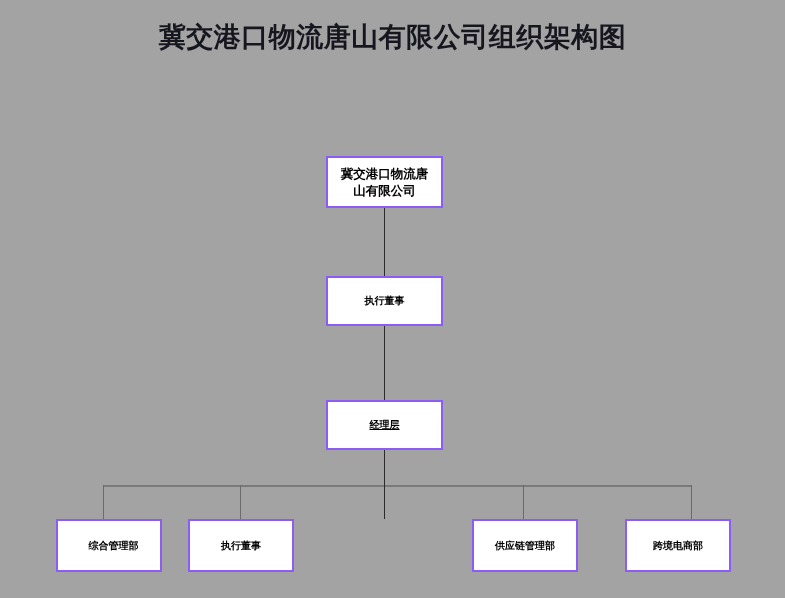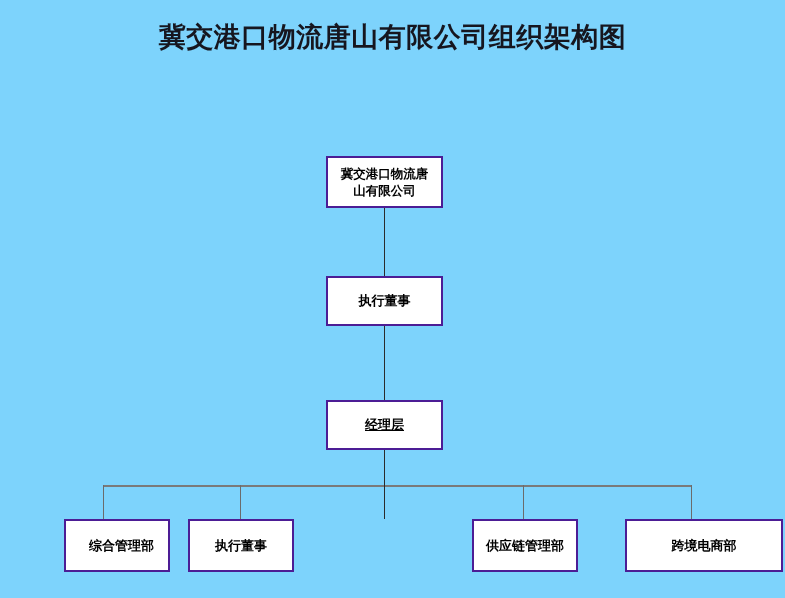--- a/index.html
+++ b/index.html
@@ -11,21 +11,21 @@
     height: 598px;
     background: #ffffff;
     font-family: "DejaVu Serif", "Liberation Serif", serif;
     overflow: hidden;
   }
 
   #chart-root {
     position: relative;
     width: 785px;
     height: 598px;
-    background: #7dd3fc;
+    background: #a3a3a3;
   }
 
   
   .chart-title {
     position: absolute;
     left: 0;
     top: 20px;
     width: 785px;
     text-align: center;
     font-family: "DejaVu Serif", "Liberation Serif", serif;
@@ -35,48 +35,48 @@
     color: #16161f;
     line-height: 34px;
     white-space: nowrap;
   }
 
   
   .node {
     position: absolute;
     box-sizing: border-box;
     background: #ffffff;
-    border: 2px solid #4c1d95;
+    border: 2px solid #8b5cf6;
     display: flex;
     align-items: center;
     justify-content: center;
     text-align: center;
   }
   .node-label {
     font-family: "DejaVu Serif", "Liberation Serif", serif;
     font-weight: bold;
-    font-size: 13px;
+    font-size: 10px;
     line-height: 18px;
     color: #000000;
     padding: 0 4px;
     white-space: pre-line;
   }
 
   .node-root  { left: 326px; top: 156px; width: 117px; height: 52px; }
   .node-root .node-label { font-size: 12.5px; line-height: 17px; }
 
   .node-director { left: 326px; top: 276px; width: 117px; height: 50px; }
   .node-manager  { left: 326px; top: 400px; width: 117px; height: 50px; text-decoration: underline; }
 
   .node-dept { top: 519px; width: 106px; height: 53px; }
-  .dept-0 { left: 64px; padding-left: 9px; }
+  .dept-0 { left: 56px; padding-left: 9px; }
   .dept-1 { left: 188px; }
   .dept-2 { left: 326px; }
   .dept-3 { left: 472px; align-items: center; }
-  .dept-4 { left: 625px; width: 158px; }
+  .dept-4 { left: 625px; width: 106px; }
 
   
   .conn {
     position: absolute;
     background: #2b2b2b;
   }
   .conn-v { width: 1px; }
   .conn-h { height: 1px; }
 
   

